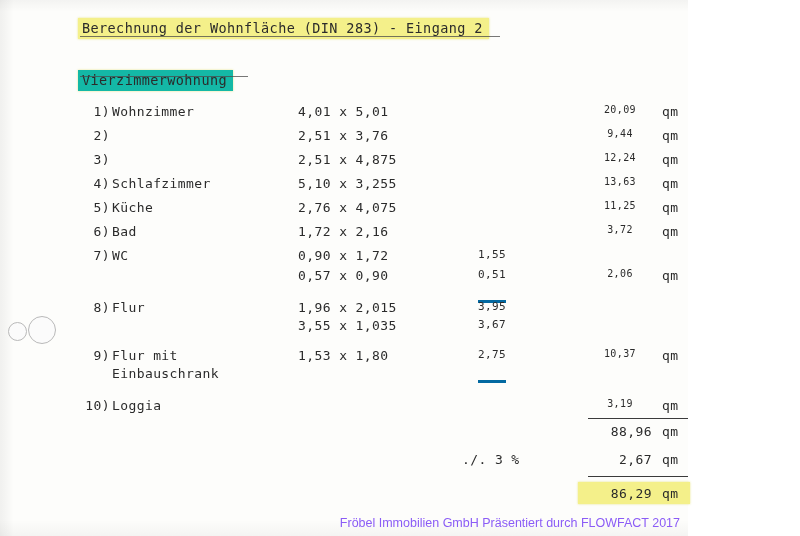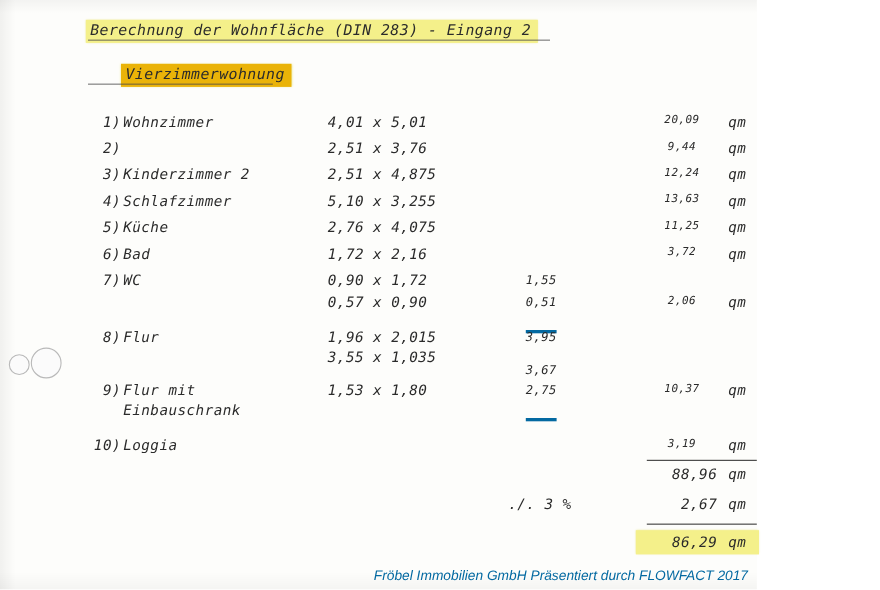--- a/index.html
+++ b/index.html
@@ -12,21 +12,20 @@
     height: 536px;
     overflow: hidden;
     font-family: "DejaVu Sans Mono", monospace;
   }
 
   #sheet {
     position: relative;
     width: 688px;
     height: 536px;
     background: #fdfdfb;
-    font-style: italic;
   }
 
   
   #sheet::before {
     content: "";
     position: absolute;
     left: 0; top: 0; right: 0; bottom: 0;
     background:
       linear-gradient(90deg, rgba(0,0,0,0.05) 0px, rgba(0,0,0,0.0) 14px),
       linear-gradient(180deg, rgba(0,0,0,0.04) 0px, rgba(0,0,0,0.0) 12px),
@@ -57,26 +56,25 @@
     top: 36px;
     width: 420px;
     height: 1px;
     background: #4a4a4a;
     opacity: .75;
   }
 
   .subtitle-line {
     position: absolute;
     left: 78px;
-    top: 58px;
+    top: 70px;
     font-size: 13.5px;
-    background: #eab308;
+    background: #14b8a6;
     padding: 2px 6px 3px 4px;
     box-shadow: 0 0 2px rgba(230,226,120,0.9);
-    margin-left: 32px;
   }
   .subtitle-underline {
     position: absolute;
     left: 80px;
     top: 76px;
     width: 168px;
     height: 1px;
     background: #4a4a4a;
     opacity: .75;
   }
@@ -184,21 +182,21 @@
 
   
   #footer {
     position: absolute;
     left: 0;
     right: 8px;
     bottom: 6px;
     text-align: right;
     font-family: "Liberation Sans", sans-serif;
     font-size: 12.5px;
-    color: #0369a1;
+    color: #8b5cf6;
     padding-left: 32px;
   }
 </style>
 </head>
 <body>
 
 <div id="sheet">
 
   <div class="hole" id="hole-1"></div>
   <div class="hole" id="hole-2"></div>
@@ -221,21 +219,20 @@
 
     <div class="row">
       <span class="typed c-num">2)</span>
       <span class="typed c-calc">2,51 x 3,76</span>
       <span class="typed c-res">9,44</span>
       <span class="typed c-unit">qm</span>
     </div>
 
     <div class="row">
       <span class="typed c-num">3)</span>
-      <span class="typed c-label">Kinderzimmer 2</span>
       <span class="typed c-calc">2,51 x 4,875</span>
       <span class="typed c-res">12,24</span>
       <span class="typed c-unit">qm</span>
     </div>
 
     <div class="row">
       <span class="typed c-num">4)</span>
       <span class="typed c-label">Schlafzimmer</span>
       <span class="typed c-calc">5,10 x 3,255</span>
       <span class="typed c-res">13,63</span>
@@ -268,21 +265,21 @@
       <span class="typed c-res" style="top:20px">2,06</span>
       <span class="typed c-unit" style="top:20px">qm</span>
     </div>
 
     <div class="row" style="height:44px; margin-top:8px">
       <span class="typed c-num">8)</span>
       <span class="typed c-label">Flur</span>
       <span class="typed c-calc">1,96 x 2,015</span>
       <span class="typed c-calc" style="top:18px">3,55 x 1,035</span>
       <span class="typed c-sub">3,95</span>
-      <span class="typed c-sub" style="top:30px">3,67</span>
+      <span class="typed c-sub" style="top:18px">3,67</span>
     </div>
 
     <div class="row" style="height:44px; margin-top:4px">
       <span class="typed c-num">9)</span>
       <span class="typed c-label">Flur mit</span>
       <span class="typed c-label" style="top:18px">Einbauschrank</span>
       <span class="typed c-calc">1,53 x 1,80</span>
       <span class="typed c-sub u-line">2,75</span>
       <span class="typed c-res">10,37</span>
       <span class="typed c-unit">qm</span>

